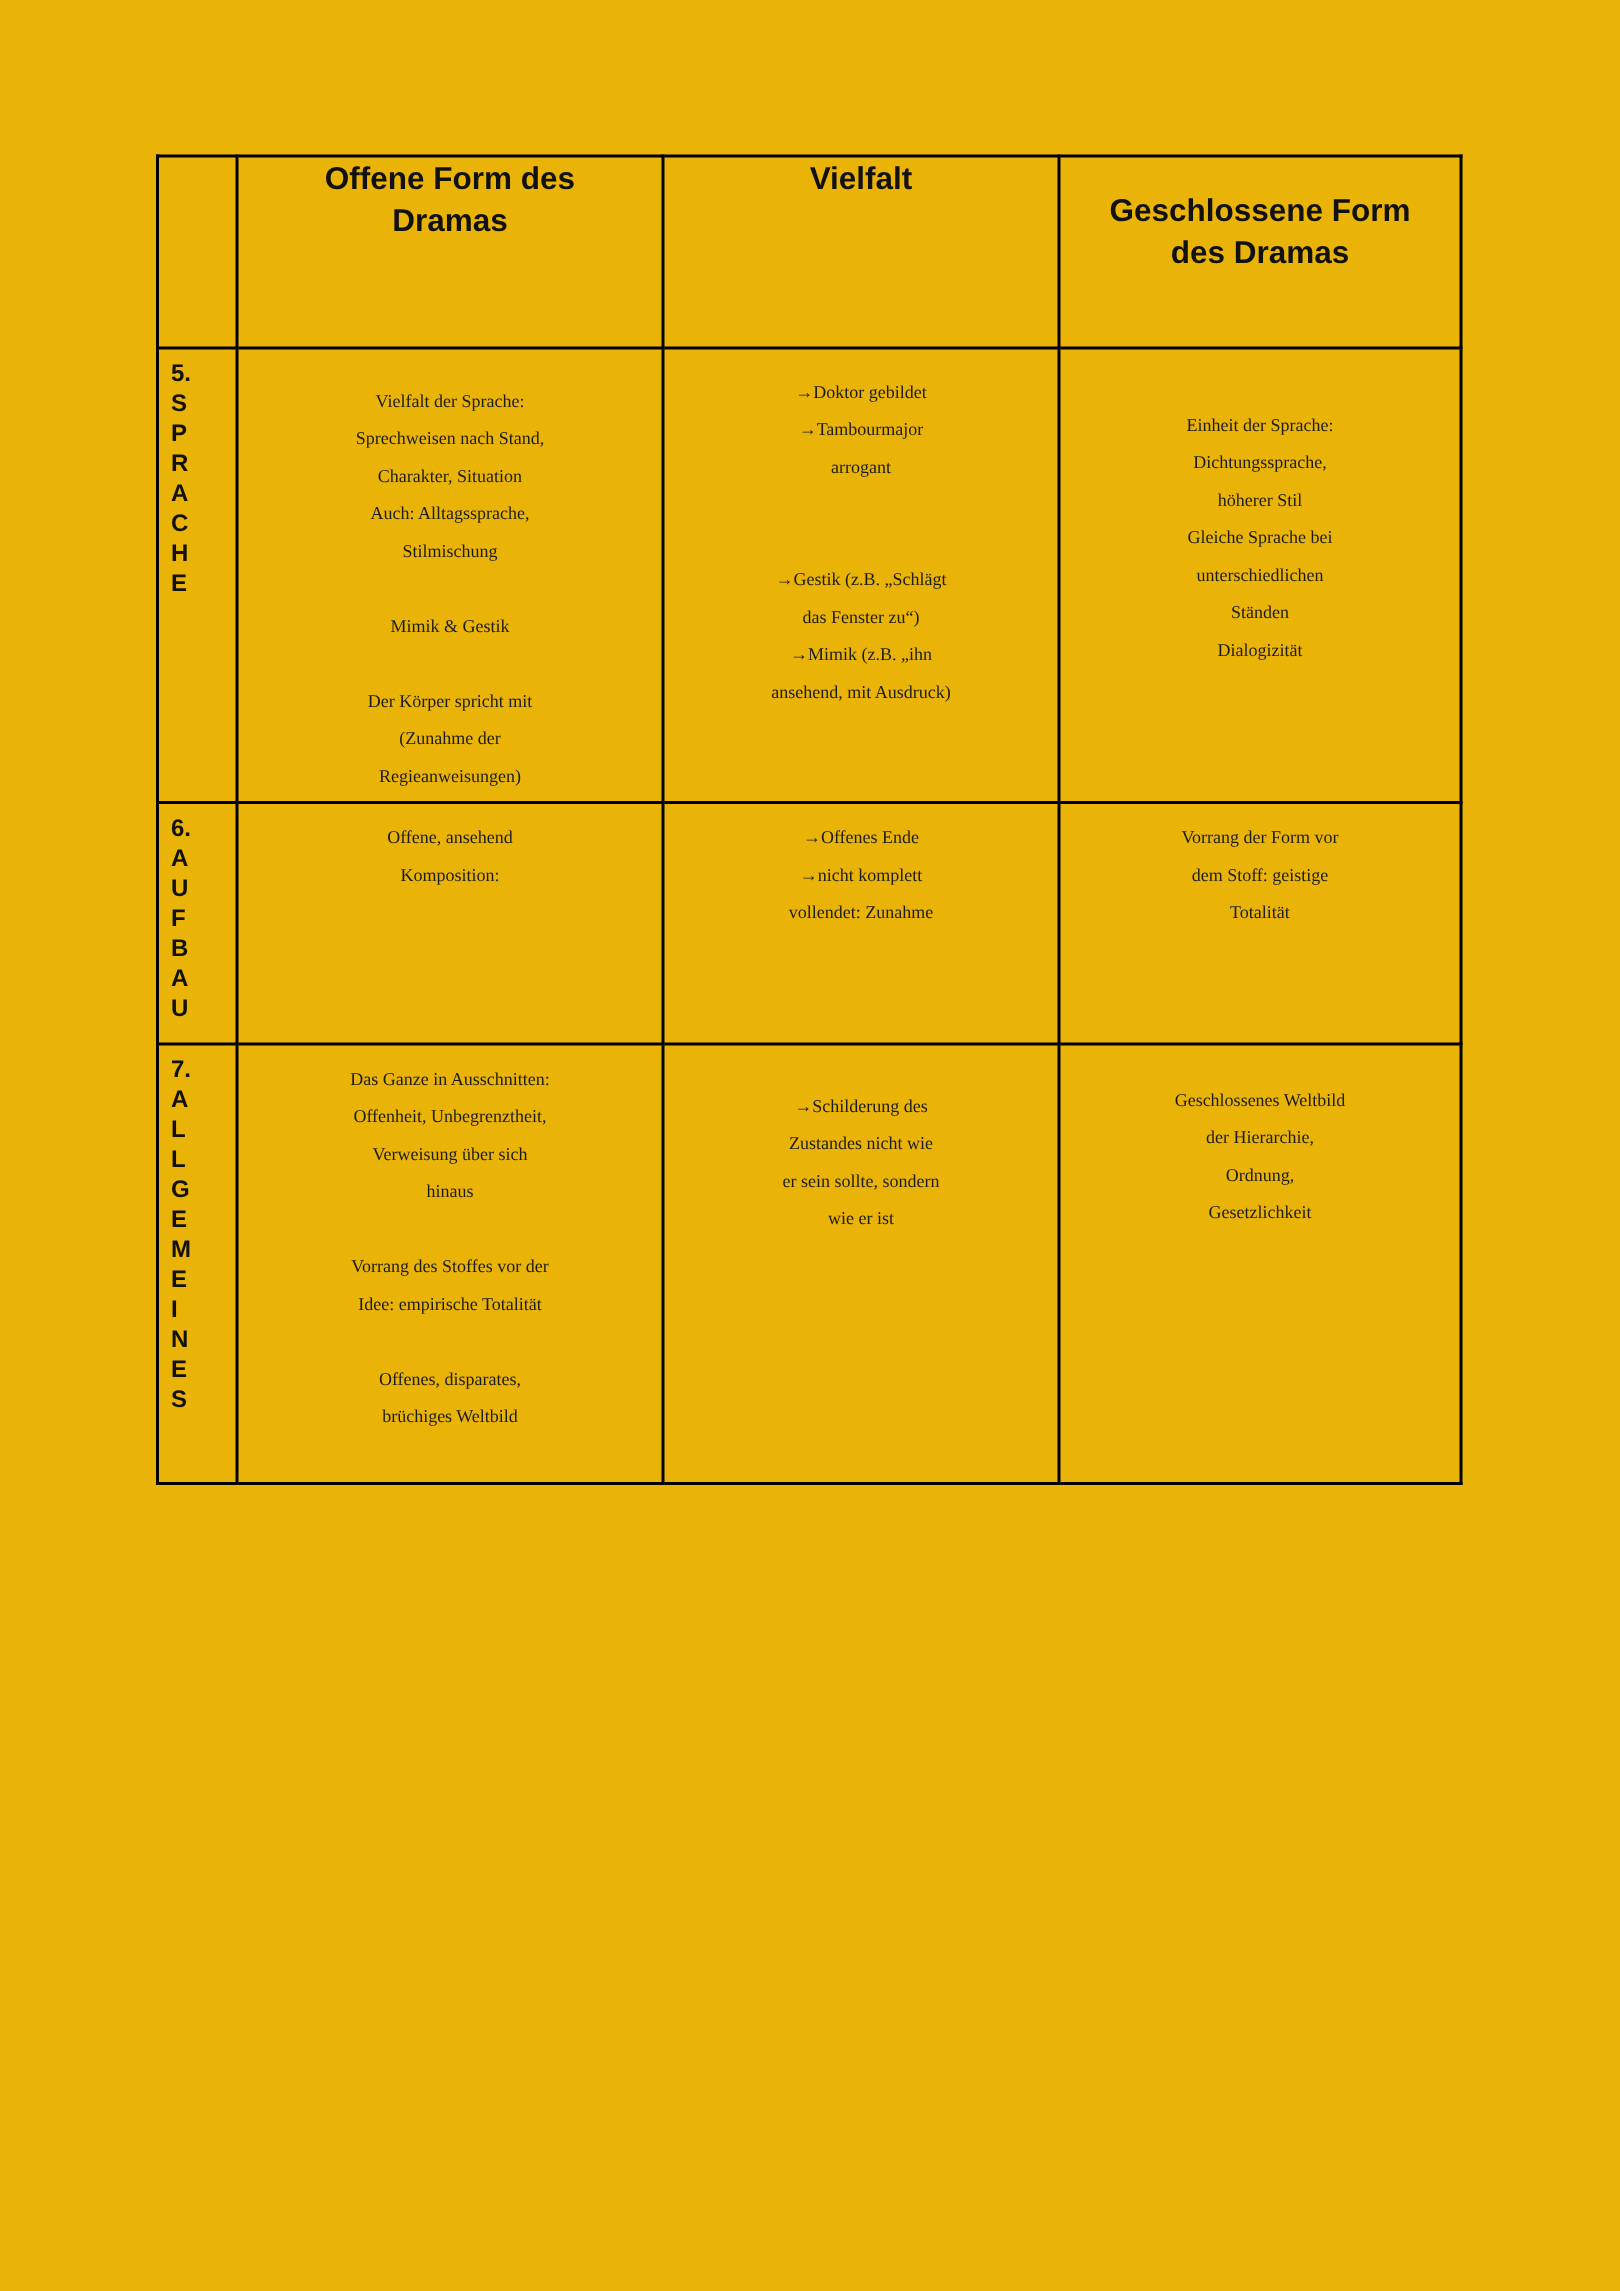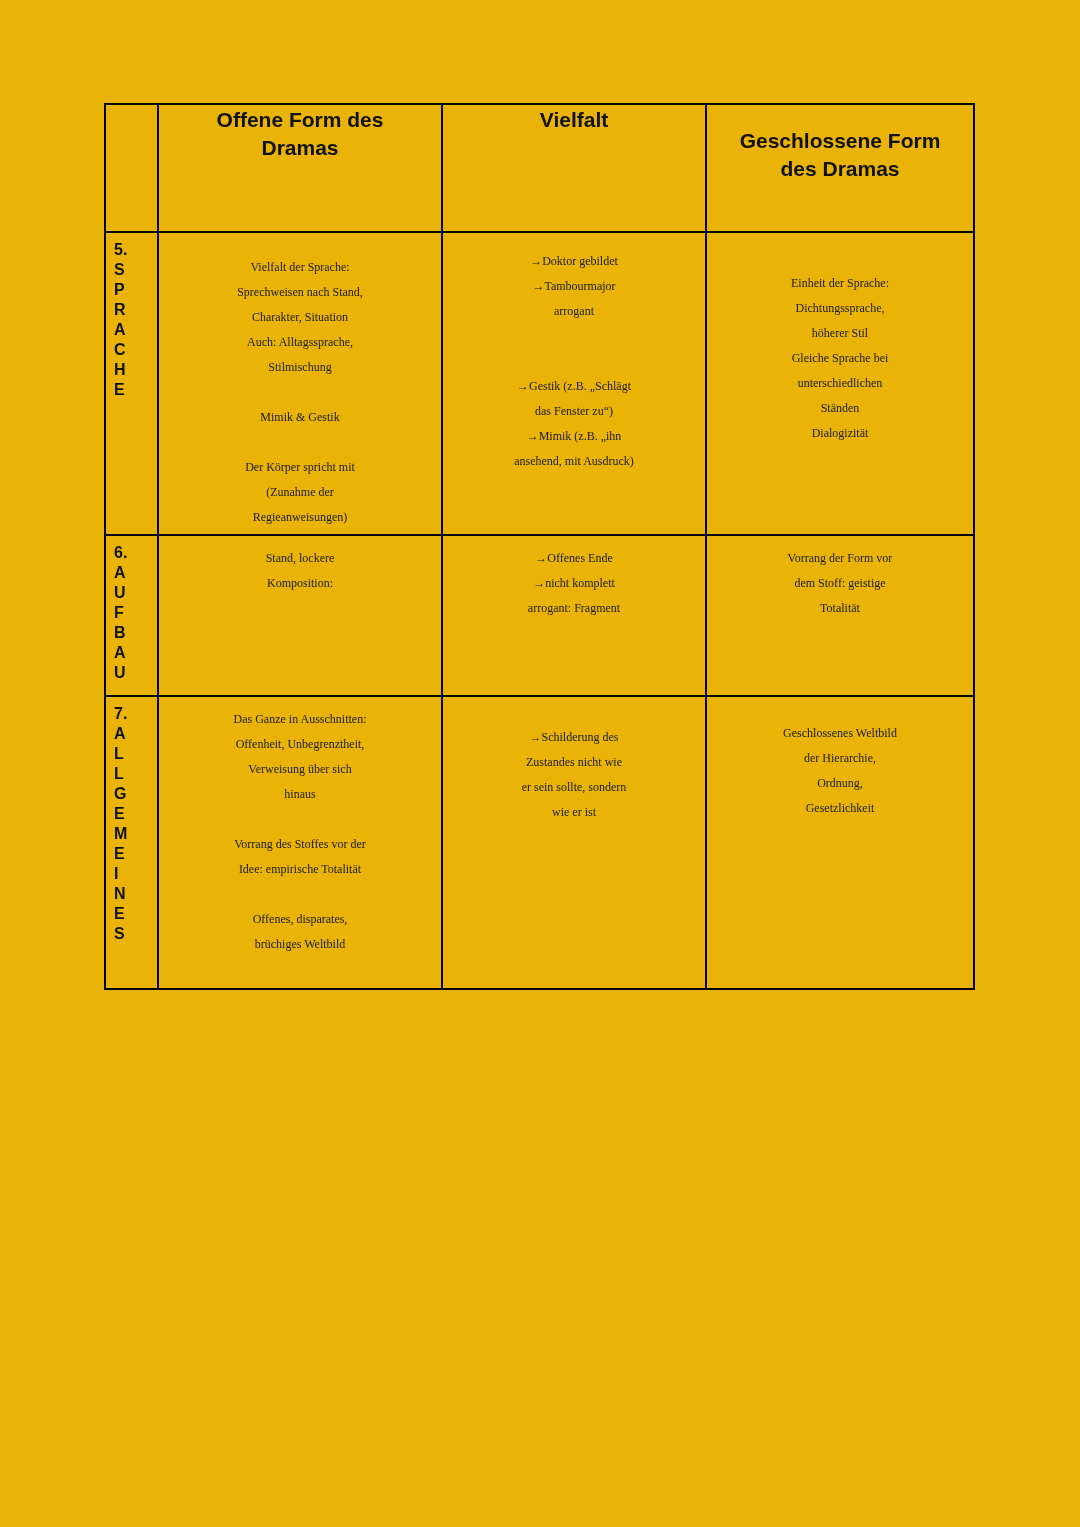--- a/index.html
+++ b/index.html
@@ -147,27 +147,27 @@
       <td class="lbl">
         <div class="lines">6.
 A
 U
 F
 B
 A
 U</div>
       </td>
       <td class="body pt10">
-        <div class="lines">Stand, lockere
+        <div class="lines">Offene, ansehend
 Komposition:</div>
       </td>
       <td class="body pt10">
         <div class="lines">→Offenes Ende
 →nicht komplett
-arrogant: Fragment</div>
+vollendet: Zunahme</div>
       </td>
       <td class="body pt10">
         <div class="lines">Vorrang der Form vor
 dem Stoff: geistige
 Totalität</div>
       </td>
     </tr>
 
     <tr style="height:293px">
       <td class="lbl">

